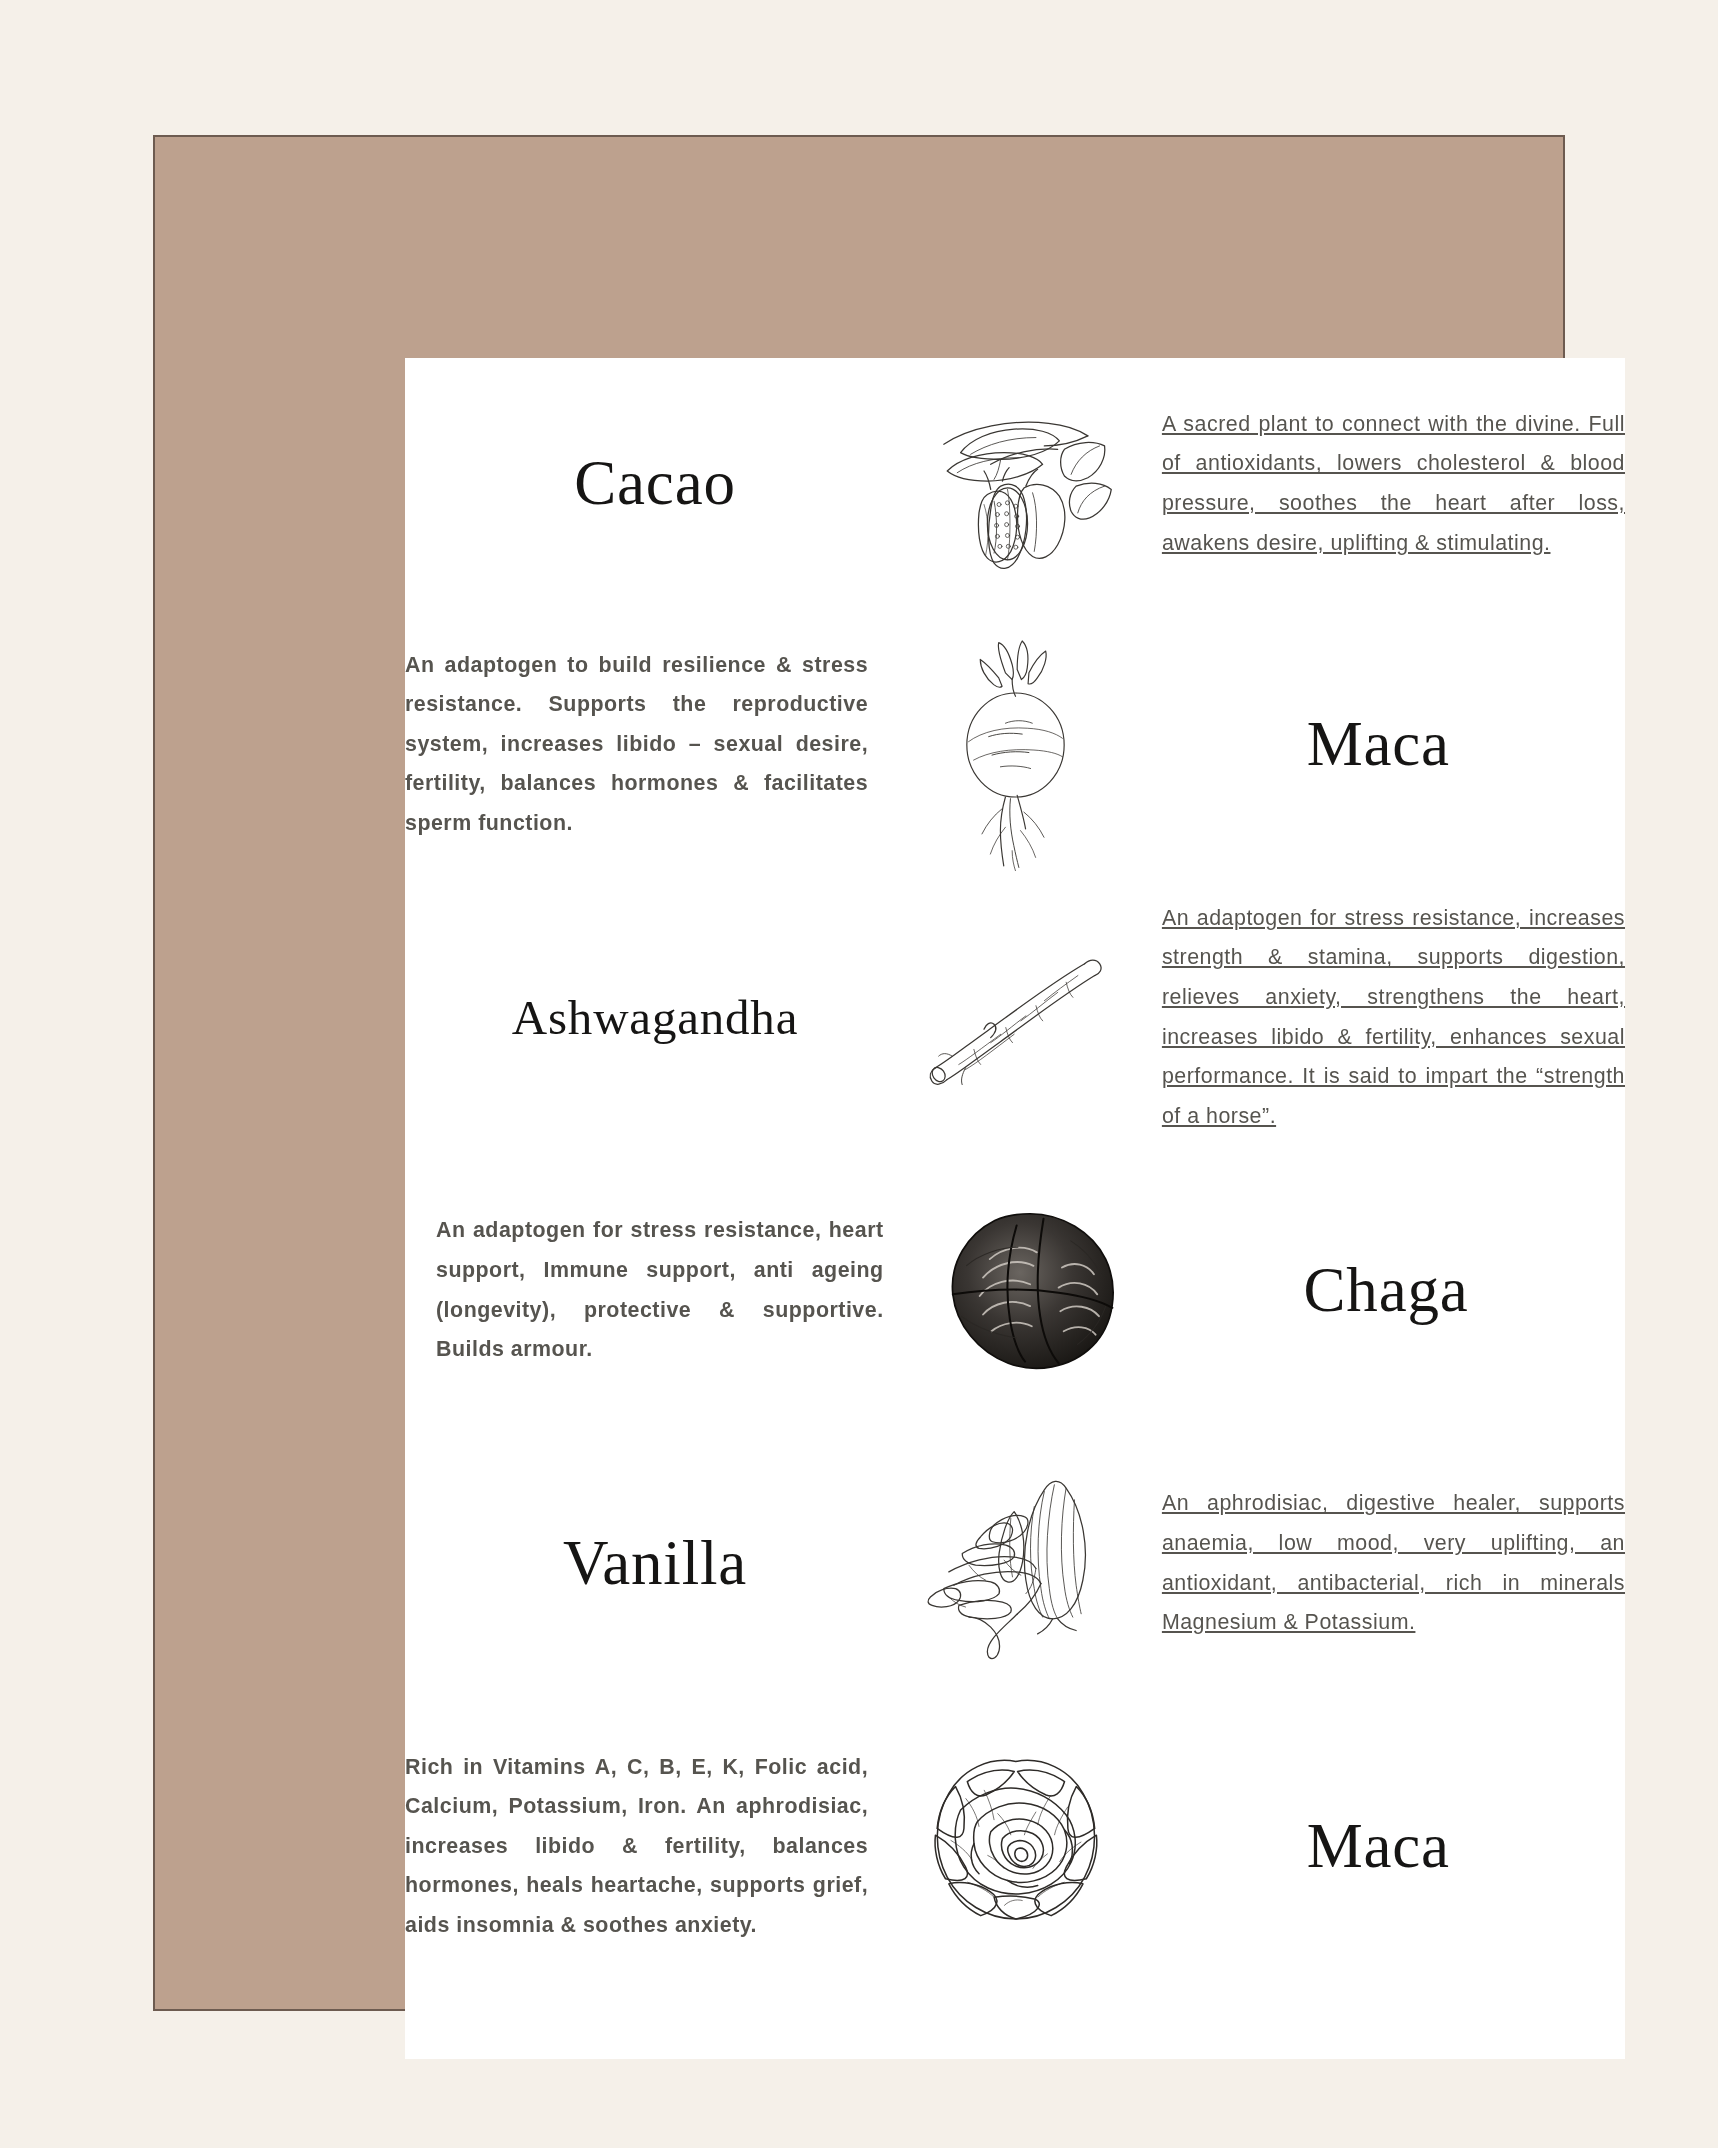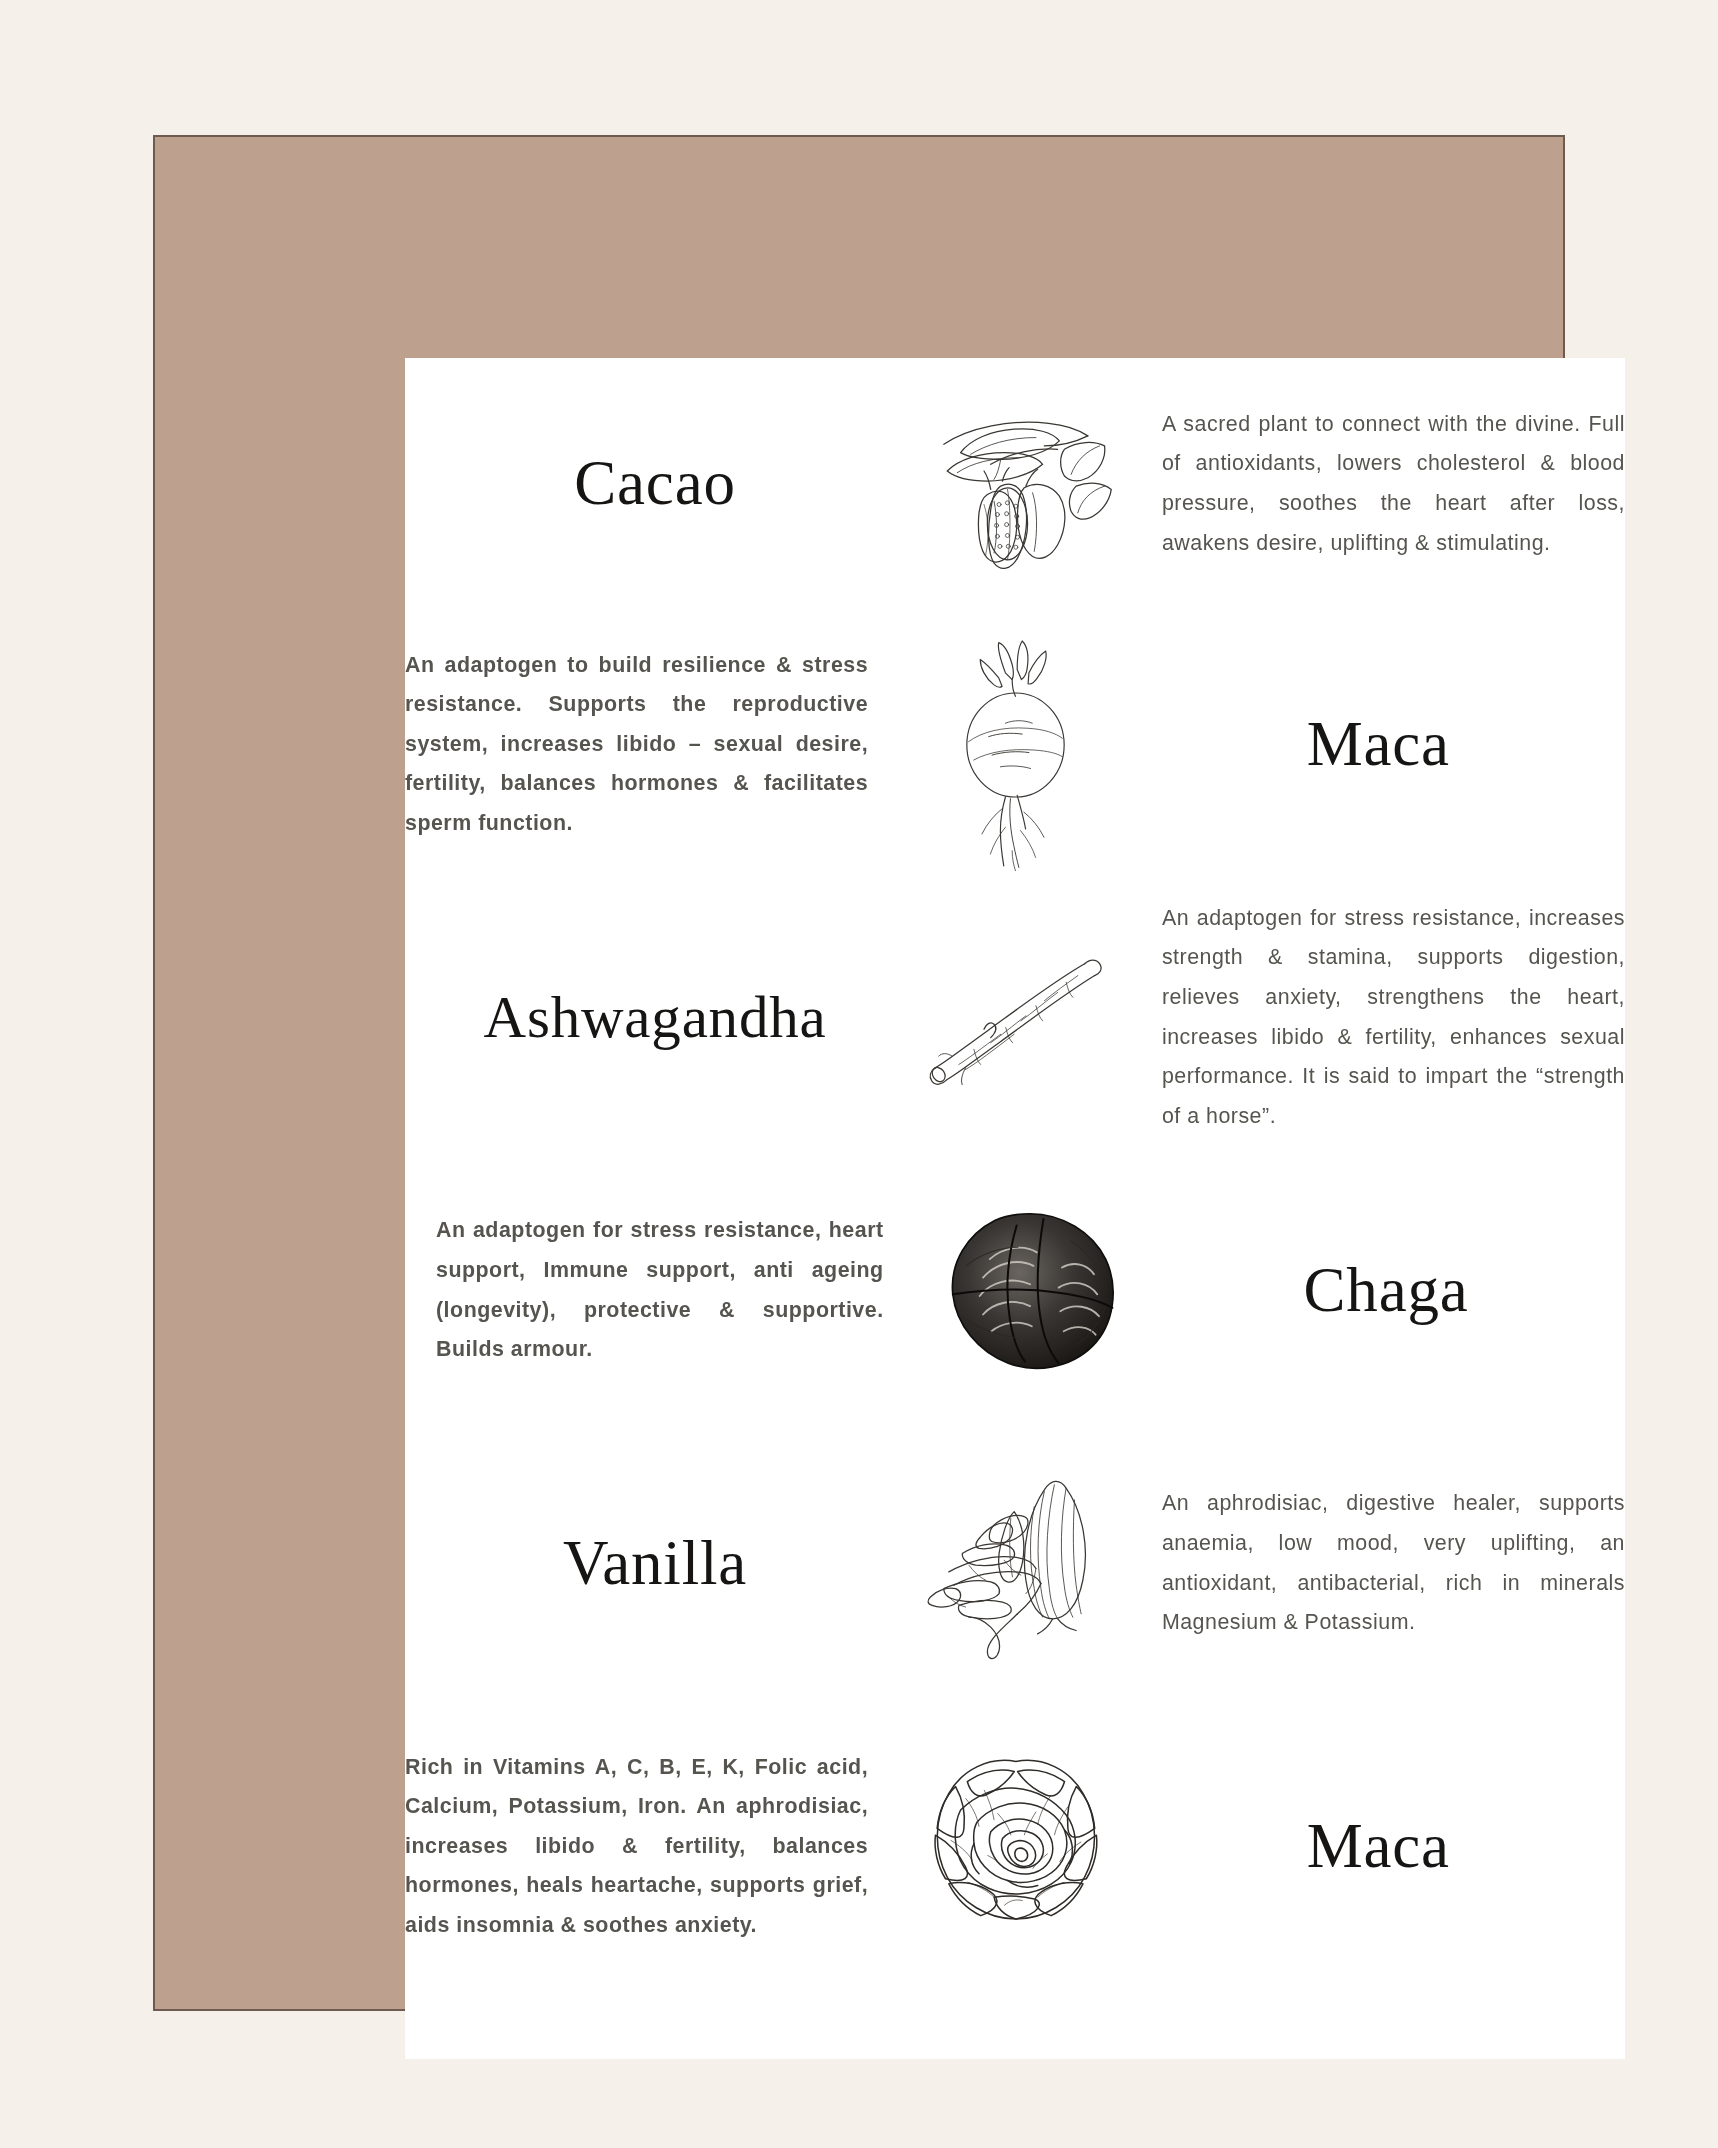--- a/index.html
+++ b/index.html
@@ -47,33 +47,33 @@
   .heading{
     font-family:"Liberation Serif", serif;
     font-size:63px;
     font-weight:400;
     color:#161514;
     letter-spacing:0.8px;
     text-align:center;
     line-height:1.1;
     white-space:nowrap;
   }
-  .heading.small{font-size:59px;text-align:center;}
+  .heading.small{font-size:49px;text-align:center;}
 
   .desc{
     font-size:21.4px;
     line-height:1.85;
     color:#56544f;
     text-align:justify;
     text-justify:inter-word;
     letter-spacing:0.5px;
     font-weight:400;
   }
   .desc.left{padding-right:8.4px;font-weight:bold;}
-  .desc.right{padding-left:8.4px;}
+  .desc.right{padding-left:8.4px;text-decoration:underline;}
 
   .art{
     display:flex;
     align-items:center;
     justify-content:center;
   }
   .art svg{display:block;}
   .pad-l{padding-left:28.5px;}
   .pad-r{padding-right:22px;}
 </style>

